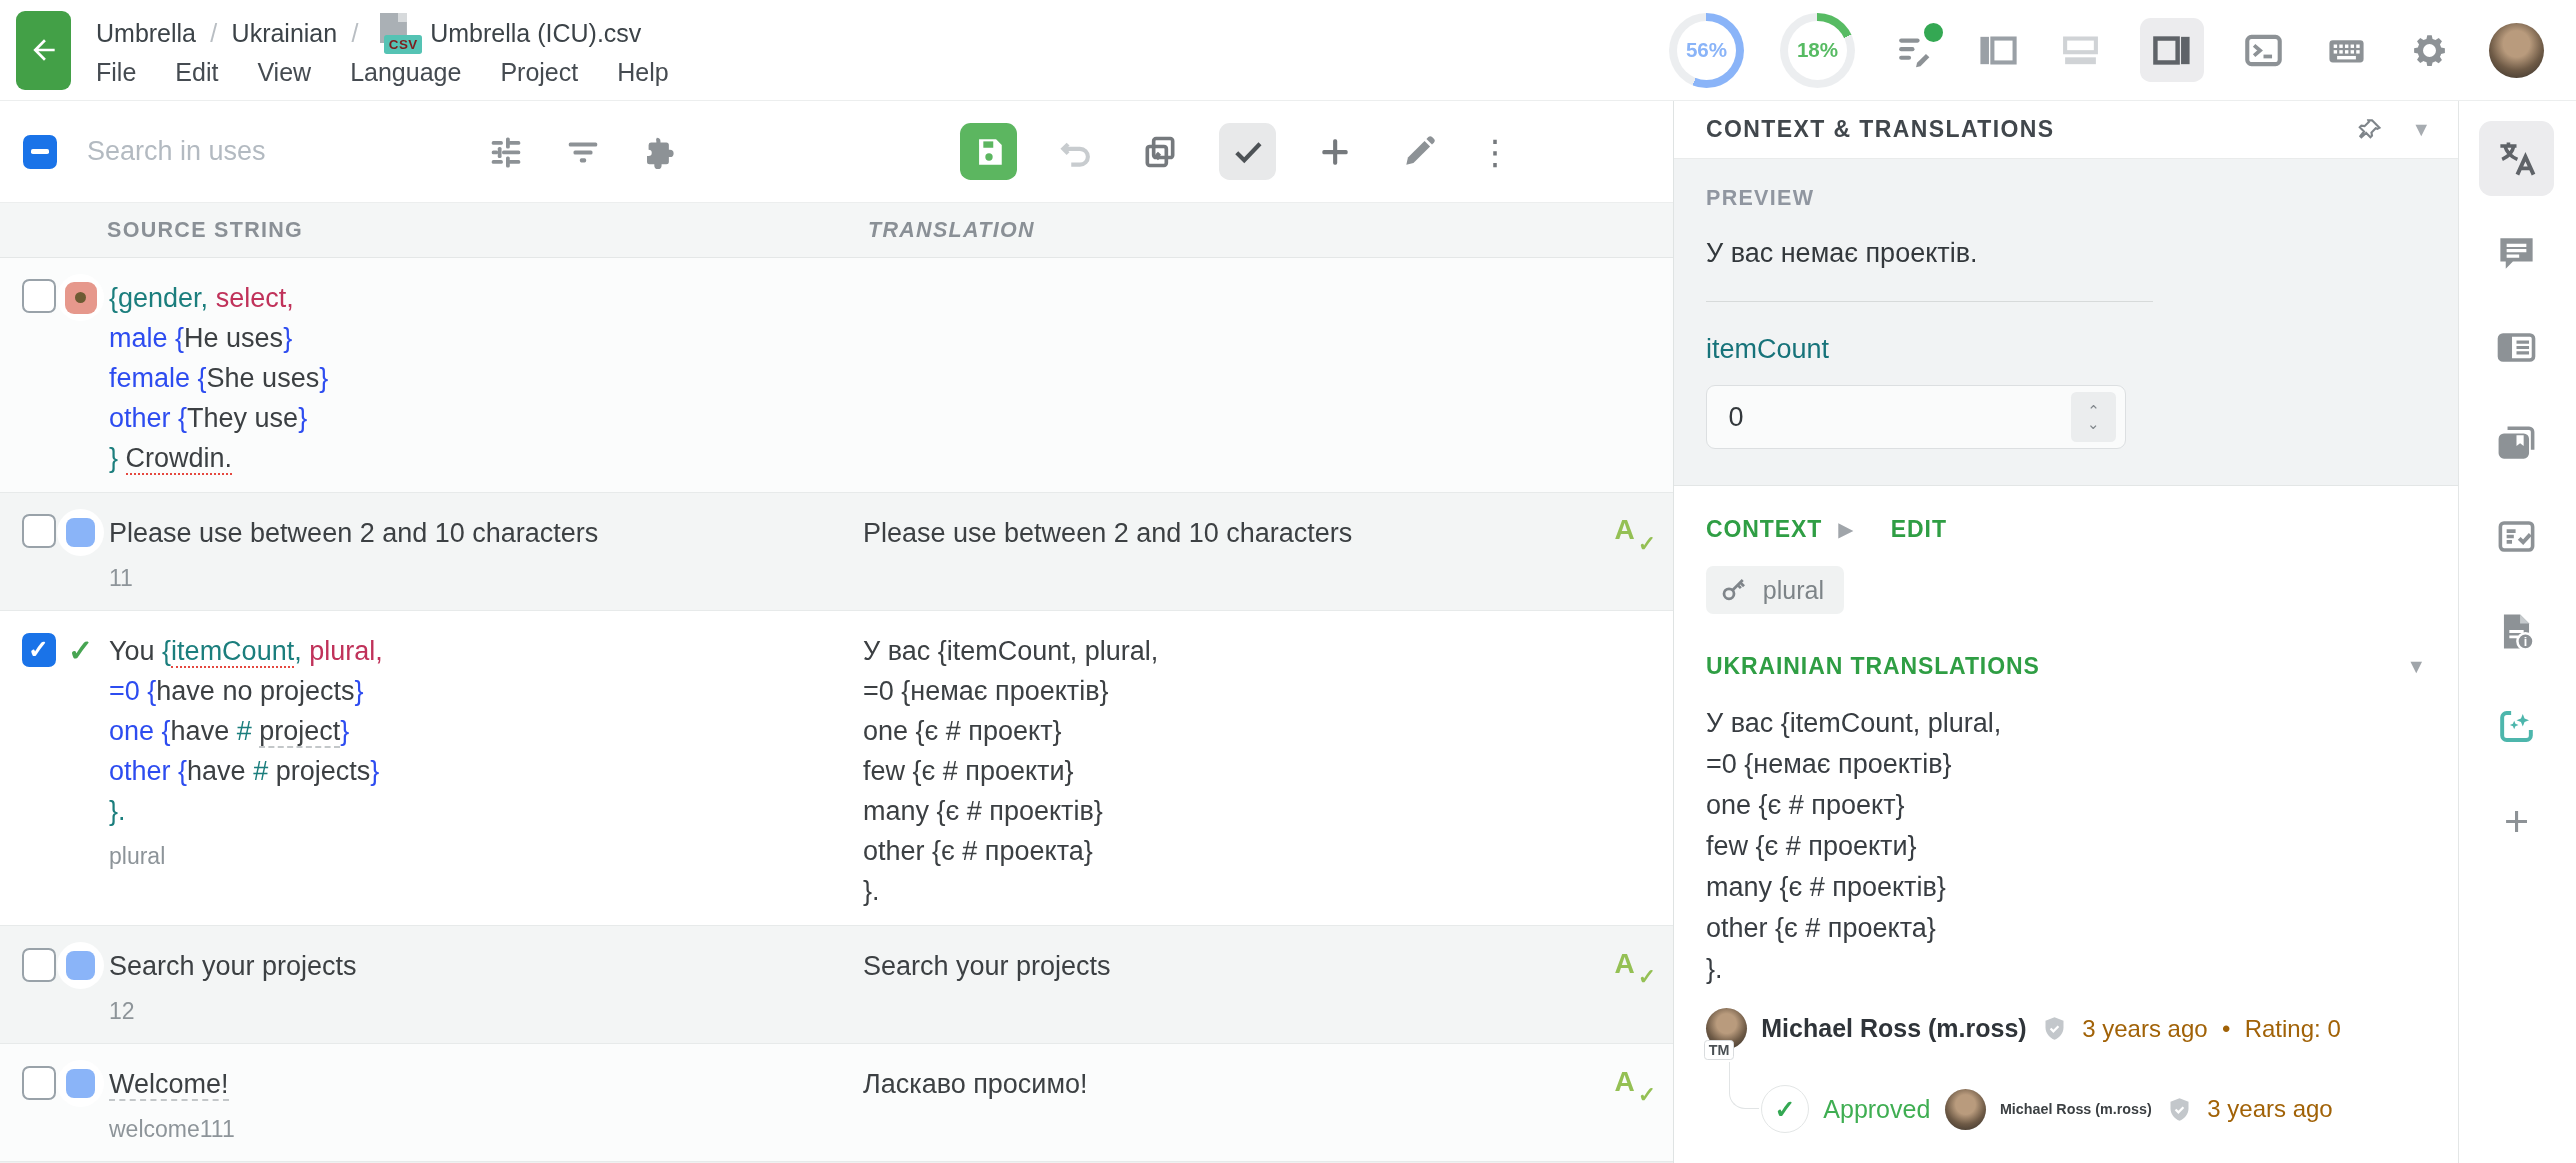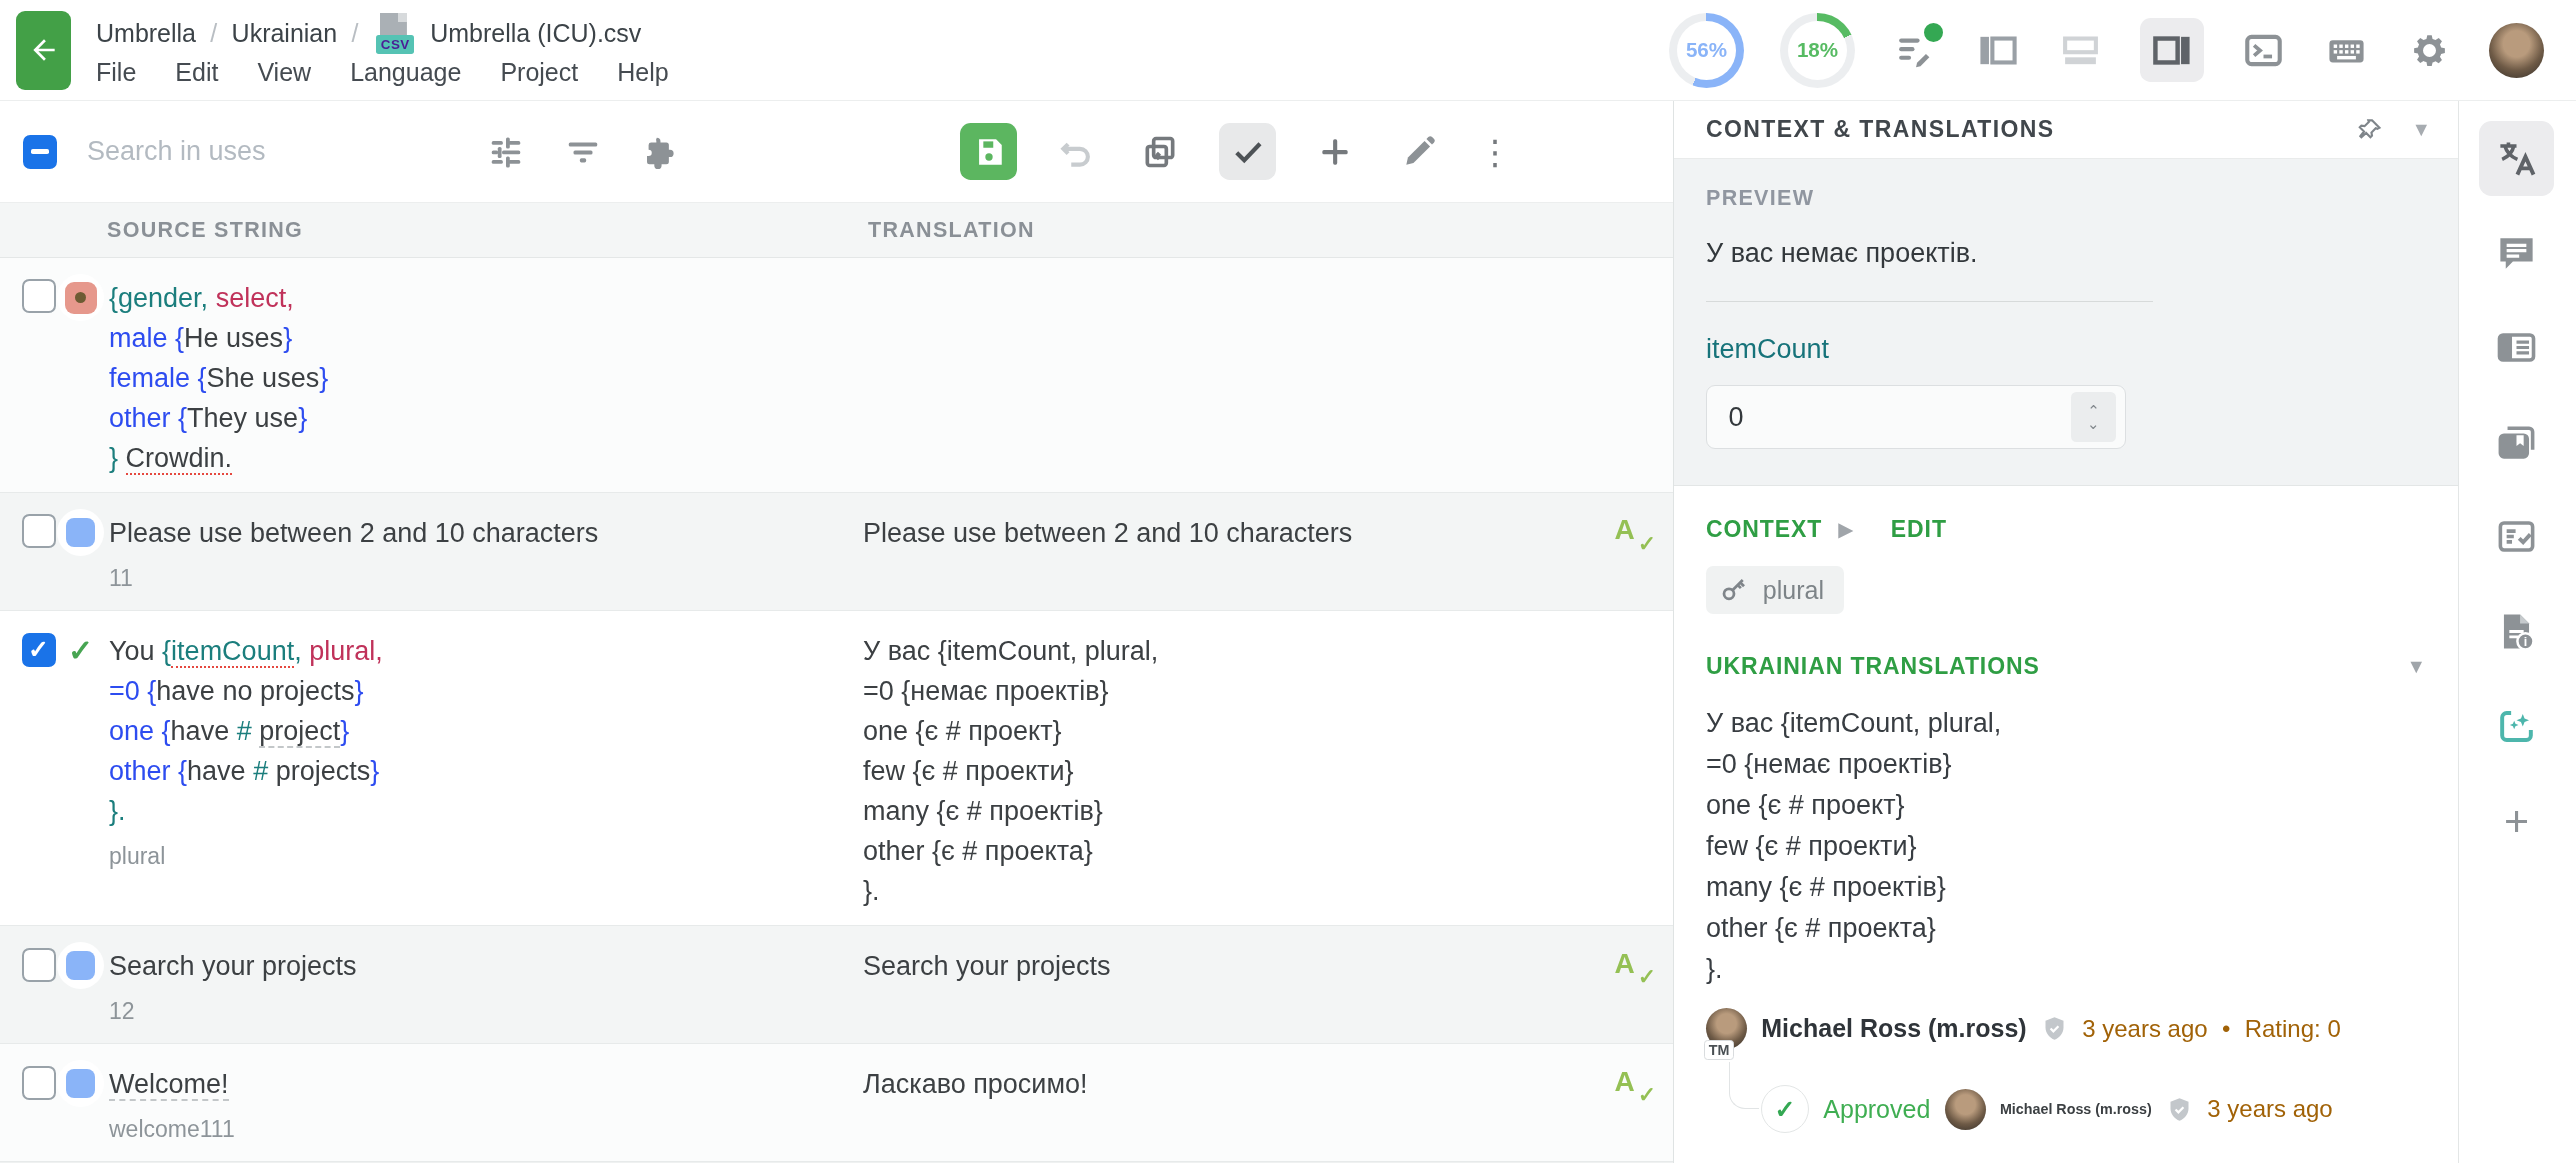--- a/index.html
+++ b/index.html
@@ -11,21 +11,21 @@
   .back-btn { width:55px; height:79px; margin:10.7px 0 10.7px 16px; background:#43a047; border-radius:9px;
               display:flex; align-items:center; justify-content:center; cursor:pointer; }
   .back-btn svg { width:32px; height:32px; }
   .head-left { margin-left:25px; display:flex; flex-direction:column; justify-content:center; gap:4px; }
   .breadcrumb { display:flex; align-items:center; gap:14.3px; font-size:25px; color:#3c4348; }
   .crumb-sep { color:#b9bec3; }
   .csv-icon { position:relative; width:36px; height:41px; margin:0 3.6px; }
   .csv-icon .page { position:absolute; top:0; left:3.6px; width:27px; height:30px; background:#aab0b5;
                     clip-path:polygon(0 0,68% 0,100% 30%,100% 100%,0 100%); }
   .csv-icon .fold { position:absolute; top:0; left:21.5px; width:9px; height:9px; background:#d7dadc; }
-  .csv-icon .badge { position:absolute; bottom:0; left:0; background:#55c3b4; color:#4c1d95; font-size:13.4px;
+  .csv-icon .badge { position:absolute; bottom:0; left:8px; background:#55c3b4; color:#7f1d1d; font-size:13.4px;
                      font-weight:bold; padding:1.8px 4.5px; border-radius:2.7px; letter-spacing:0.4px; }
   .menubar { display:flex; gap:39px; font-size:25px; color:#454b51; }
   .menubar span { cursor:pointer; }
 
   .head-right { margin-left:auto; display:flex; align-items:center; gap:36px; padding-right:32px; }
   .ring { width:75px; height:75px; border-radius:50%; display:flex; align-items:center; justify-content:center; }
   .ring .hole { width:59px; height:59px; border-radius:50%; background:#fff; display:flex; align-items:center; justify-content:center;
                 font-size:20.6px; font-weight:bold; }
   .hicon { width:47px; height:47px; display:flex; align-items:center; justify-content:center; cursor:pointer; position:relative; }
   .hicon svg { width:41px; height:41px; }
@@ -52,21 +52,21 @@
   .right-ics { margin-left:auto; display:flex; align-items:center; gap:34px; }
   .sq-btn { width:57px; height:57px; border-radius:10.7px; display:flex; align-items:center; justify-content:center; cursor:pointer; }
   .sq-btn.save { background:#5cb660; }
   .sq-btn.checkb { background:#e8e9ea; }
   .kebab { font-size:34px; color:#75797d; letter-spacing:0; line-height:1; cursor:pointer; }
 
   
   .thead { height:55px; background:#f4f6f6; border-bottom:1.8px solid #e4e7e7; display:flex; align-items:center;
            font-size:21.5px; letter-spacing:1.3px; color:#8a9096; font-weight:bold; }
   .thead .c1 { margin-left:107px; }
-  .thead .c2 { margin-left:auto; width:805px; }
+  .thead .c2 { margin-left:auto; width:805px;font-style:italic; }
   .rows { flex:1; display:flex; flex-direction:column; overflow:hidden; background:#eff1f1; }
   .row { display:flex; border-bottom:0.9px solid #e7eaea; padding:19.7px 0 14.3px 0; }
   .row.bg-a { background:#fbfcfc; }
   .row.bg-b { background:#f3f5f5; }
   .row.bg-sel { background:#ffffff; }
   .cell-cb { width:57px; padding-left:21.5px; padding-top:1.8px; flex:none; }
   .cell-st { width:52px; flex:none; display:flex; justify-content:flex-start; padding-top:0; }
   .st-halo { width:47px; height:47px; border-radius:50%; background:#fff; display:flex; align-items:center; justify-content:center; margin-top:-3.6px; }
   .st-issue { width:32px; height:32px; border-radius:9px; background:#e6988c; display:flex; align-items:center; justify-content:center; }
   .st-issue i { width:11.6px; height:11.6px; border-radius:50%; background:#6d5b33; }

